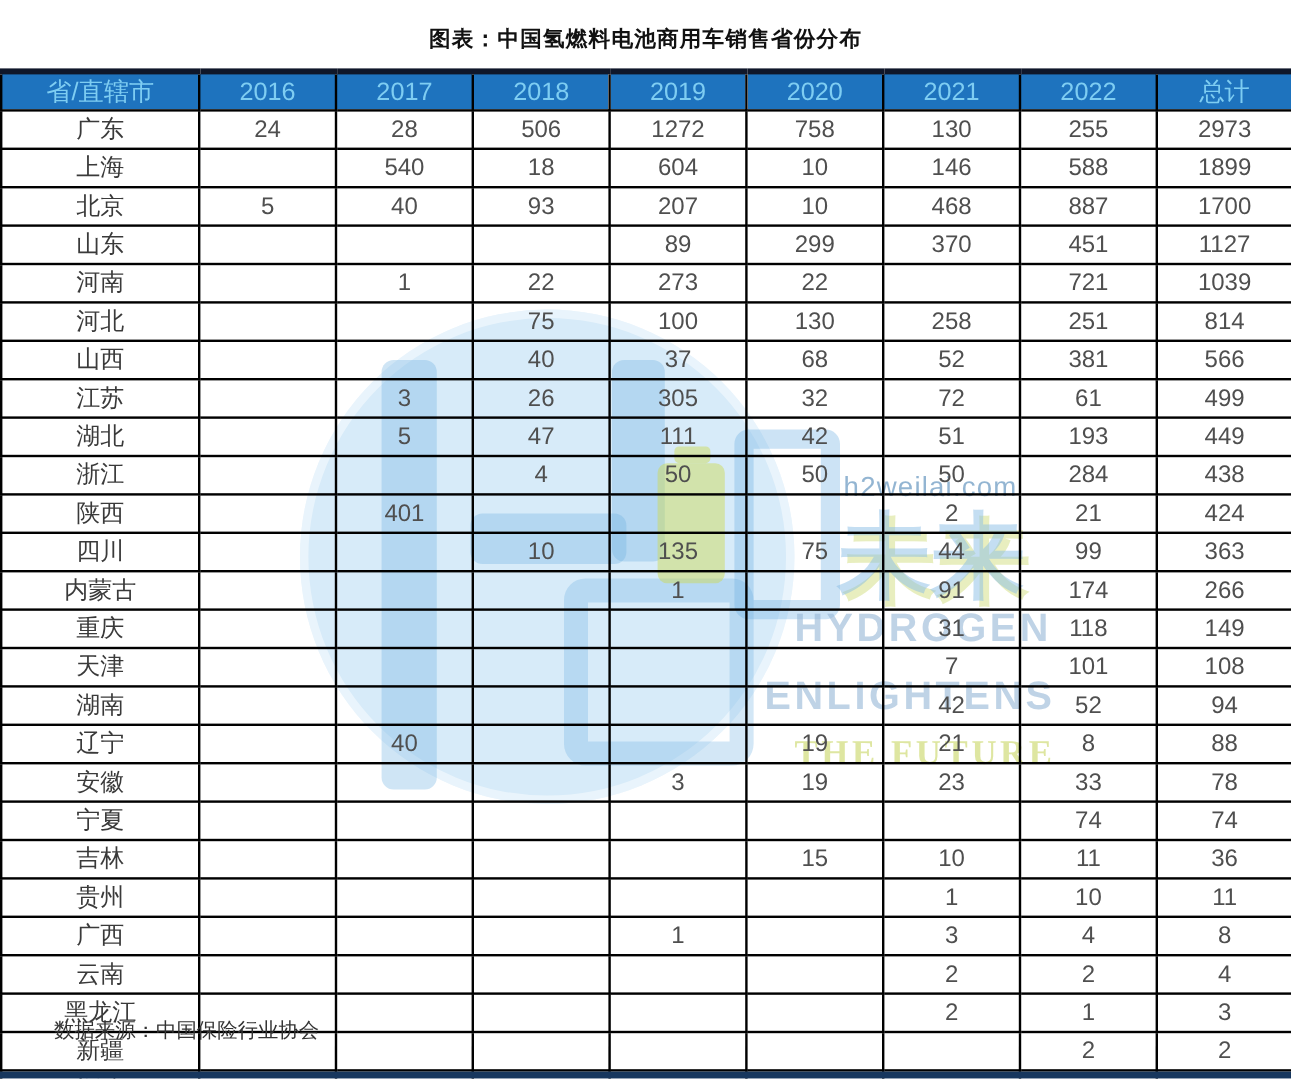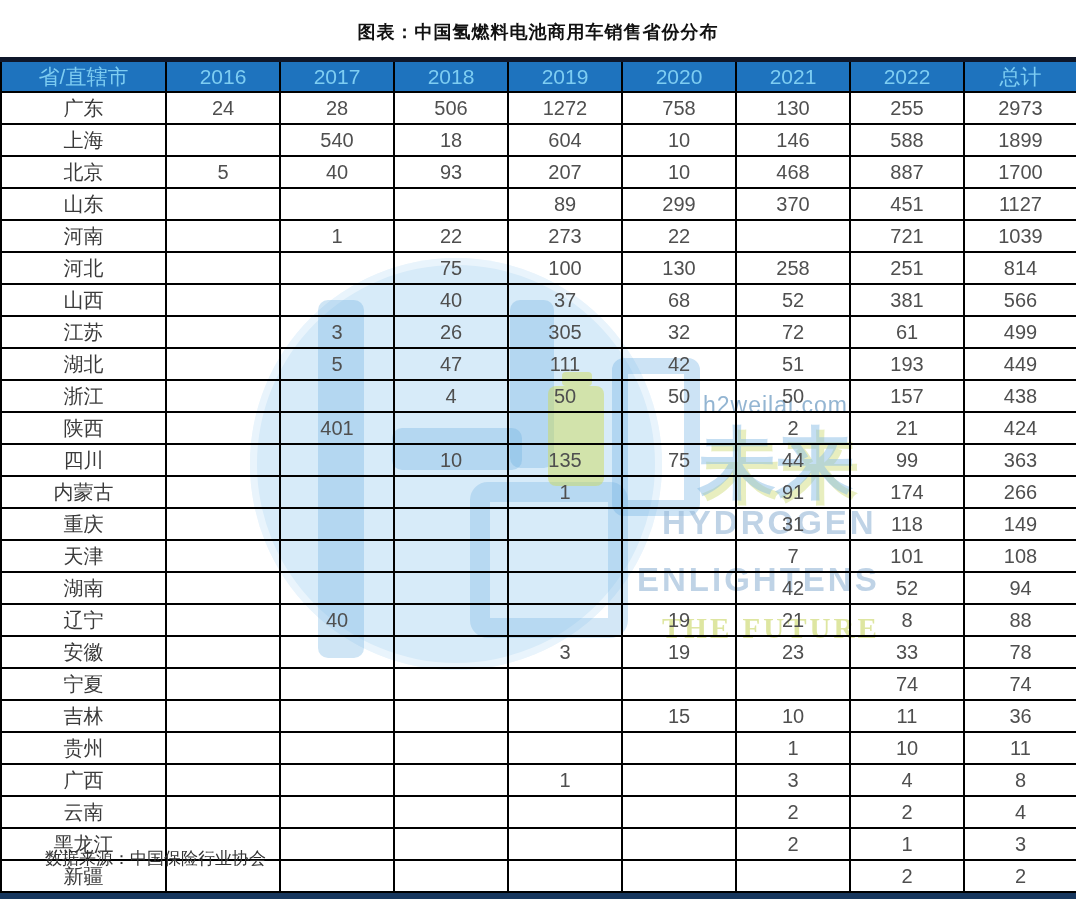--- a/index.html
+++ b/index.html
@@ -252,21 +252,21 @@
           <td>449</td>
         </tr>
         <tr>
           <td class="province">浙江</td>
           <td></td>
           <td></td>
           <td>4</td>
           <td>50</td>
           <td>50</td>
           <td>50</td>
-          <td>157</td>
+          <td>284</td>
           <td>438</td>
         </tr>
         <tr>
           <td class="province">陕西</td>
           <td></td>
           <td>401</td>
           <td></td>
           <td></td>
           <td></td>
           <td>2</td>

